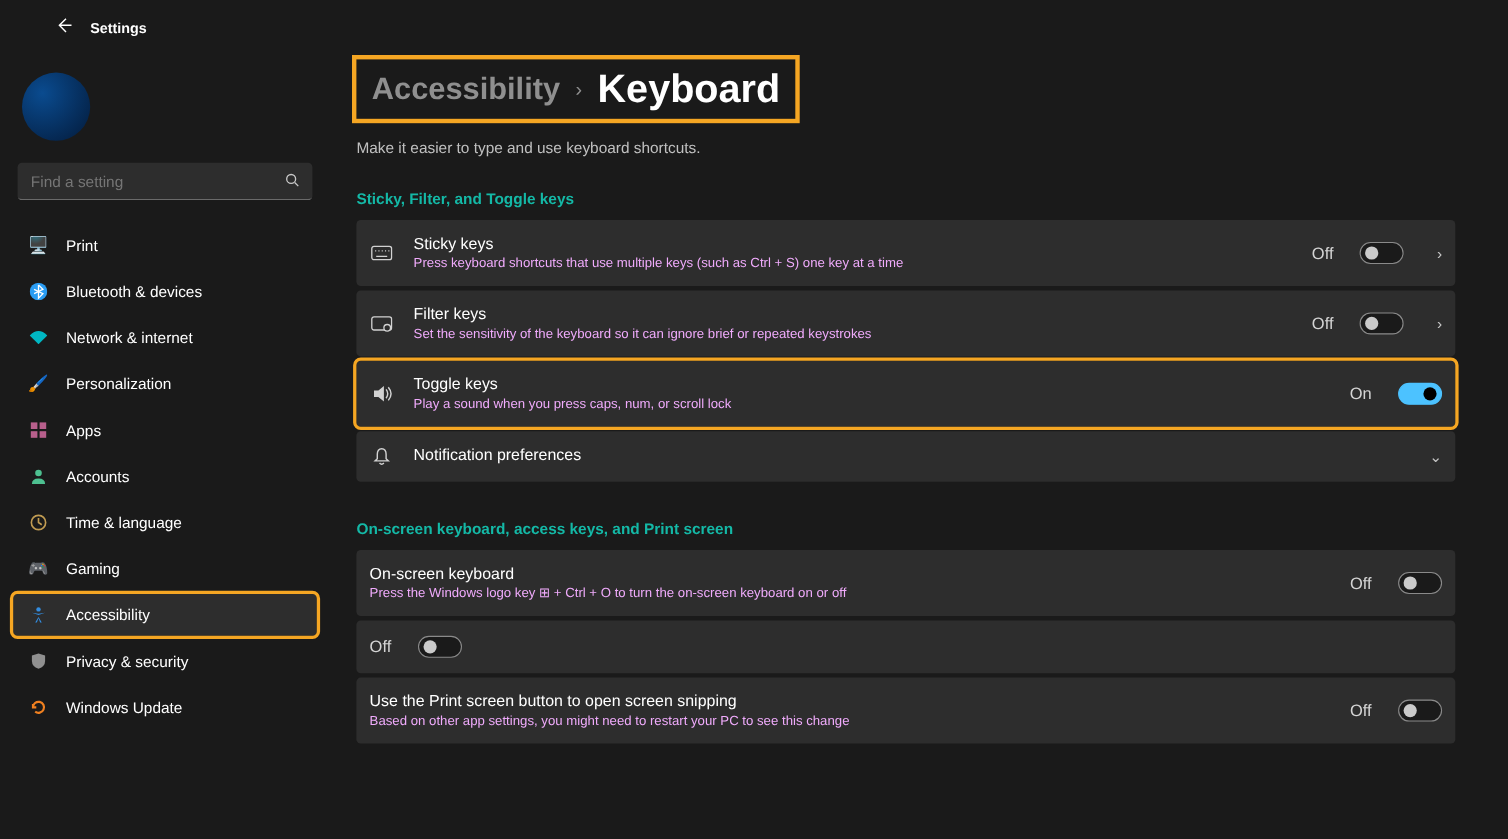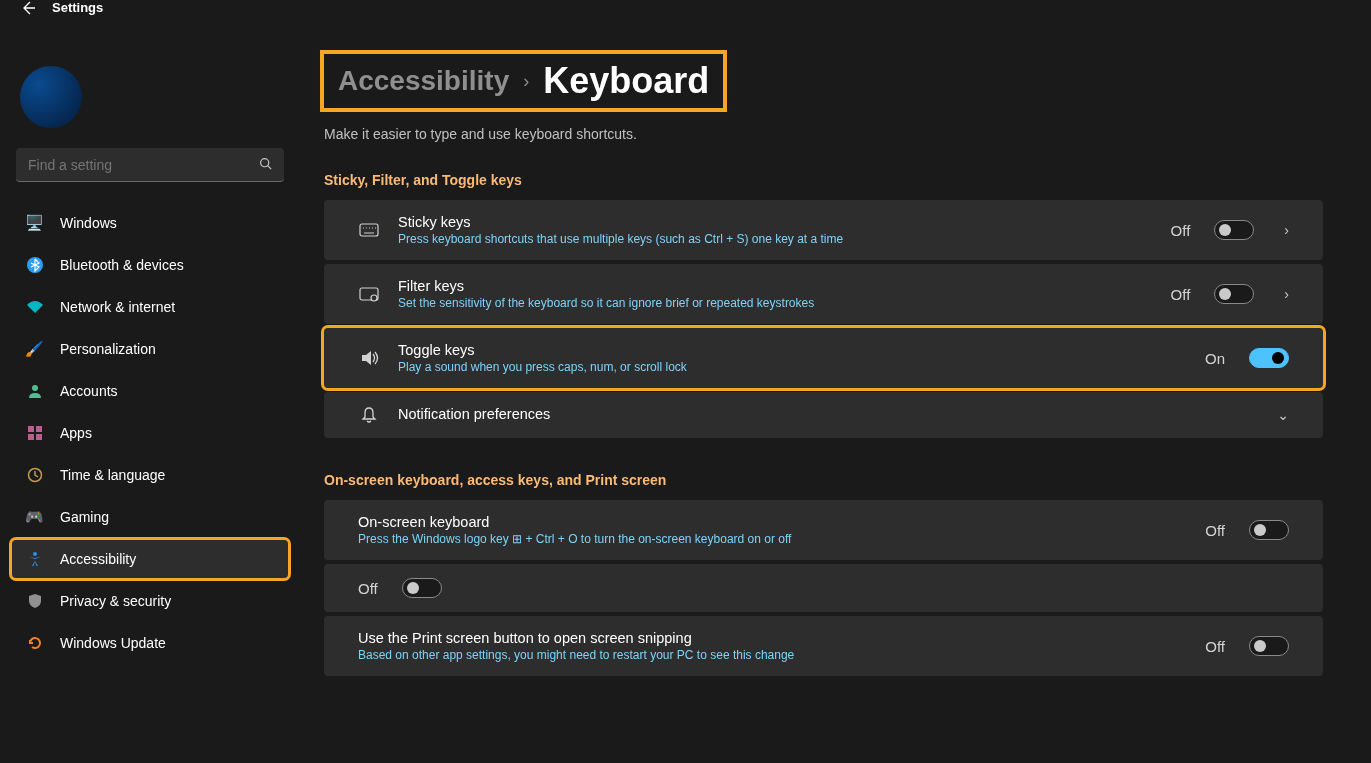--- a/index.html
+++ b/index.html
@@ -9,23 +9,24 @@
   font-family: "Segoe UI", -apple-system, sans-serif;
   width: 1371px;
   height: 763px;
   overflow: hidden;
   display: flex;
   flex-direction: column;
 }
 .titlebar {
   height: 50px;
   display: flex;
-  align-items: flex-start;
+  align-items: center;
   padding: 0 20px;
   gap: 16px;
+  margin-left: 30px;
 }
 .back-arrow {
   color: #fff;
   font-size: 16px;
   cursor: pointer;
 }
 .app-title {
   font-size: 13px;
   font-weight: 600;
 }
@@ -124,30 +125,30 @@
   color: #fff;
 }
 .page-desc {
   font-size: 14px;
   color: #c0c0c0;
   margin-bottom: 30px;
 }
 .section-head {
   font-size: 14px;
   font-weight: 600;
-  color: #fdba74;
+  color: #14b8a6;
   margin-bottom: 12px;
 }
 .section-head.mt {
   margin-top: 34px;
 }
 .card {
   background: #2d2d2d;
   border-radius: 4px;
-  padding: 14px 34px;
+  padding: 14px 12px;
   display: flex;
   align-items: center;
   gap: 18px;
   margin-bottom: 4px;
   cursor: default;
 }
 .card.highlight-box {
   outline: 3px solid #f5a623;
 }
 .card-icon {
@@ -159,21 +160,21 @@
 .card-body {
   flex: 1;
 }
 .card-title {
   font-size: 14.5px;
   color: #fff;
   margin-bottom: 2px;
 }
 .card-desc {
   font-size: 12px;
-  color: #7dd3fc;
+  color: #f0abfc;
 }
 .card-state {
   font-size: 15px;
   color: #d4d4d4;
   margin-right: 6px;
 }
 .toggle {
   width: 40px;
   height: 20px;
   background: #1a1a1a;
@@ -239,21 +240,21 @@
       <span class="search-icon">
         <svg width="13" height="13" viewBox="0 0 16 16" fill="none" stroke="currentColor" stroke-width="1.5">
             <circle cx="7" cy="7" r="5"></circle>
             <path d="M11 11 L15 15"></path>
           </svg>
       </span>
     </div>
 
     <div class="nav-item">
       <span class="nav-icon ic-system">🖥️</span>
-      <span>Windows</span>
+      <span>Print</span>
     </div>
     <div class="nav-item">
       <span class="nav-icon ic-blue">
         <svg width="16" height="16" viewBox="0 0 16 16">
             <circle cx="8" cy="8" r="8" fill="#2a9df4"></circle>
             <path d="M8 2 L8 14 L12 10 L4 6 M8 2 L12 6 L4 10" stroke="#fff" stroke-width="1.2" fill="none"></path>
           </svg>
       </span>
       <span>Bluetooth &amp; devices</span>
     </div>
@@ -261,42 +262,42 @@
       <span class="nav-icon ic-cyan">
         <svg width="16" height="12" viewBox="0 0 16 12" fill="#00b7c3">
             <path d="M8 12 L0 4 Q8 -4 16 4 Z"></path>
           </svg>
       </span>
       <span>Network &amp; internet</span>
     </div>
     <div class="nav-item">
       <span class="nav-icon ic-brush">🖌️</span>
       <span>Personalization</span>
-    </div>
-    <div class="nav-item">
-      <span class="nav-icon ic-user">
-        <svg width="16" height="16" viewBox="0 0 16 16" fill="#4dc090">
-            <circle cx="8" cy="5" r="3"></circle>
-            <path d="M2 15 Q2 10 8 10 Q14 10 14 15 Z"></path>
-          </svg>
-      </span>
-      <span>Accounts</span>
     </div>
     <div class="nav-item">
       <span class="nav-icon ic-apps">
         <svg width="16" height="16" viewBox="0 0 16 16" fill="#b85f8c">
             <rect x="1" y="1" width="6" height="6"></rect>
             <rect x="9" y="1" width="6" height="6"></rect>
             <rect x="1" y="9" width="6" height="6"></rect>
             <rect x="9" y="9" width="6" height="6"></rect>
           </svg>
       </span>
       <span>Apps</span>
     </div>
     <div class="nav-item">
+      <span class="nav-icon ic-user">
+        <svg width="16" height="16" viewBox="0 0 16 16" fill="#4dc090">
+            <circle cx="8" cy="5" r="3"></circle>
+            <path d="M2 15 Q2 10 8 10 Q14 10 14 15 Z"></path>
+          </svg>
+      </span>
+      <span>Accounts</span>
+    </div>
+    <div class="nav-item">
       <span class="nav-icon ic-clock">
         <svg width="16" height="16" viewBox="0 0 16 16" fill="none" stroke="#c19c52" stroke-width="1.5">
             <circle cx="8" cy="8" r="6.5"></circle>
             <path d="M8 4 V8 L11 10"></path>
           </svg>
       </span>
       <span>Time &amp; language</span>
     </div>
     <div class="nav-item">
       <span class="nav-icon ic-game">🎮</span>

